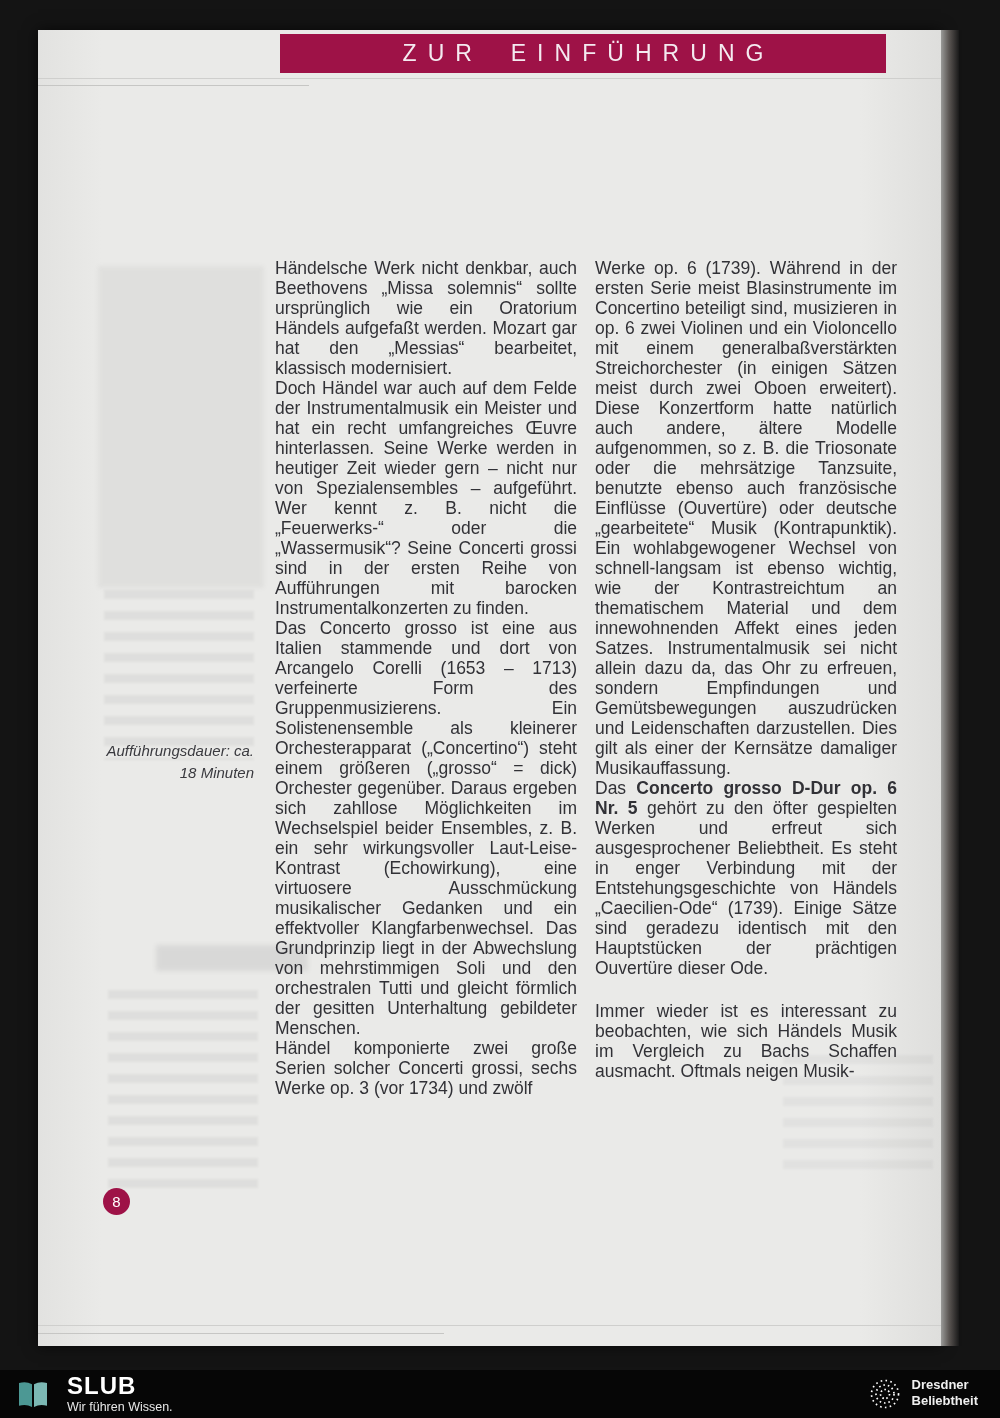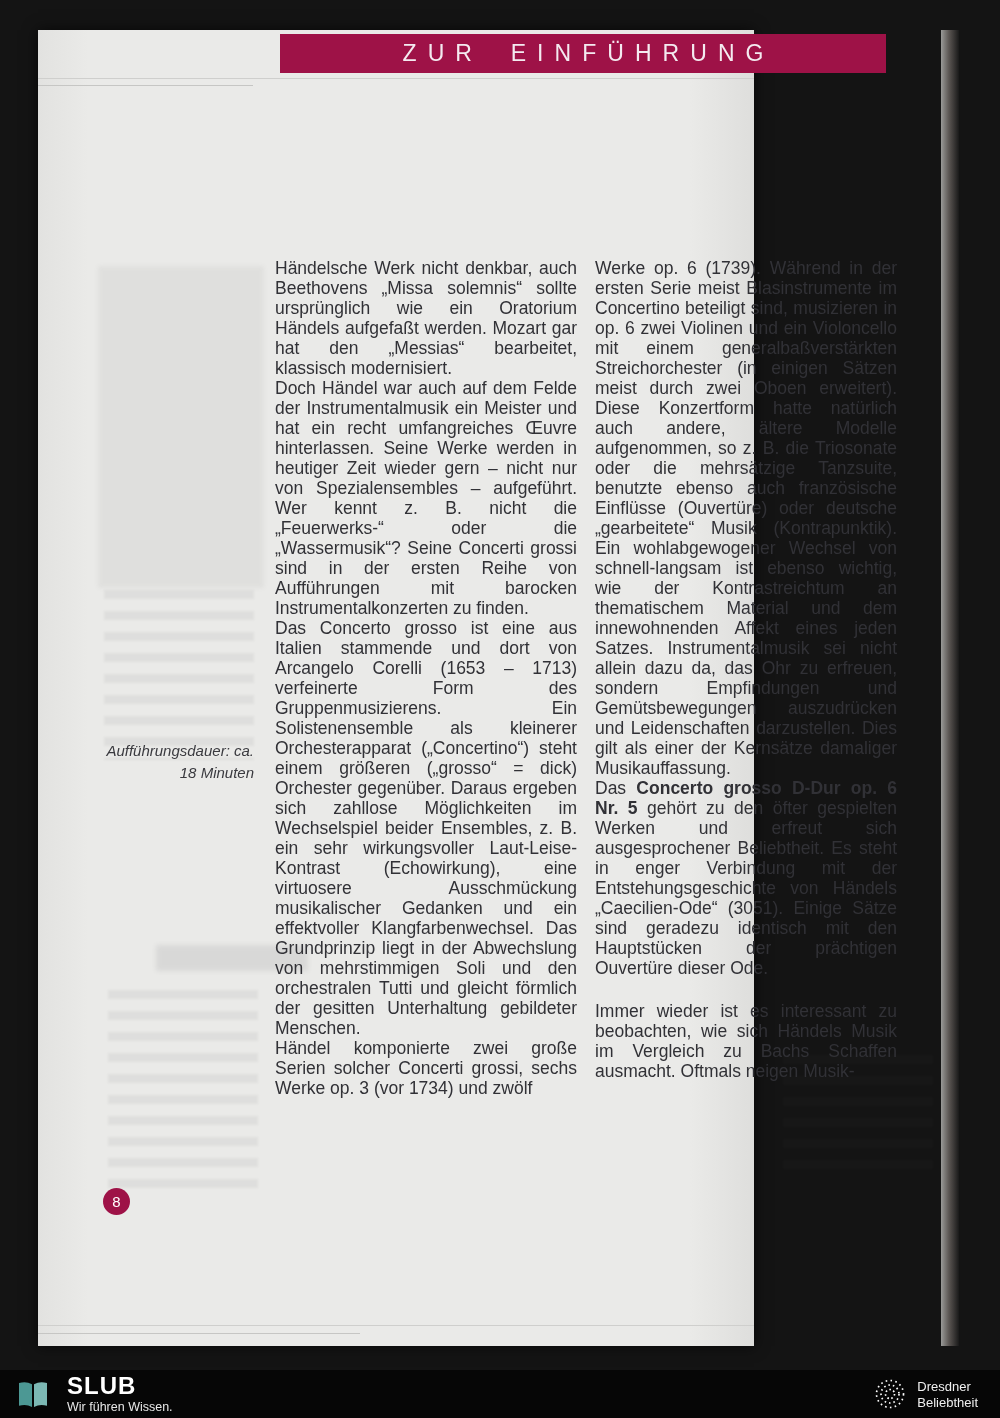--- a/index.html
+++ b/index.html
@@ -3,21 +3,21 @@
 <meta charset="utf-8">
 <style>
   html,body{margin:0;padding:0;}
   body{
     width:1000px;height:1418px;position:relative;overflow:hidden;
     background:#141414;
     font-family:"Liberation Sans", sans-serif;
   }
   
   .page{
-    position:absolute;left:38px;top:30px;width:716px;height:1316px;
+    position:absolute;left:38px;top:30px;width:903px;height:1316px;
     background:linear-gradient(90deg,#e2e2e0 0%,#eaeae8 7%,#eaeae8 91%,#dededc 100%);
     box-shadow:0 0 14px rgba(0,0,0,.65);
   }
   .page-edge-right{
     position:absolute;left:941px;top:30px;width:18px;height:1316px;
     background:linear-gradient(90deg,#9a9a98 0%,#5a5552 45%,#191919 100%);
   }
   .stack-line{position:absolute;left:0;width:100%;height:1px;background:#cfcfcd;}
   .stack-line.l2{background:#c6c6c4;}
   
@@ -65,21 +65,21 @@
   
   .footer{
     position:absolute;left:0;top:1370px;width:1000px;height:48px;background:#060606;
     display:flex;align-items:center;justify-content:space-between;
     padding:0 18px;box-sizing:border-box;z-index:5;
   }
   .slub{display:flex;align-items:center;gap:19px;}
   .slub-text{display:flex;flex-direction:column;justify-content:center;}
   .slub-name{color:#fff;font-size:24px;font-weight:bold;letter-spacing:1px;line-height:24px;}
   .slub-tag{color:#e8e8e8;font-size:12.5px;margin-top:2px;}
-  .phil{display:flex;align-items:flex-end;gap:10px;padding-right:4px;}
+  .phil{display:flex;align-items:flex-start;gap:10px;padding-right:4px;font-weight:bold;}
   .phil-text{color:#f0f0f0;font-size:13px;line-height:16px;}
 </style>
 </head>
 <body>
 
 <div class="page">
 
   <div class="banner" id="banner" style="background: rgb(158, 18, 71);">
     <span>ZUR EINFÜHRUNG</span>
   </div>
@@ -100,21 +100,21 @@
     </div>
 
   <div class="col col1" id="col1">
       <p><span>Händelsche Werk nicht denkbar, auch Beethovens „Missa solemnis“ sollte ursprünglich wie ein Oratorium Händels aufgefaßt werden. Mozart gar hat den „Messias“ bearbeitet, klassisch modernisiert.</span></p>
       <p><span>Doch Händel war auch auf dem Felde der Instrumentalmusik ein Meister und hat ein recht umfangreiches Œuvre hinterlassen. Seine Werke werden in heutiger Zeit wieder gern – nicht nur von Spezialensembles – aufgeführt. Wer kennt z. B. nicht die „Feuerwerks-“ oder die „Wassermusik“? Seine Concerti grossi sind in der ersten Reihe von Aufführungen mit barocken Instrumentalkonzerten zu finden.</span></p>
       <p><span>Das Concerto grosso ist eine aus Italien stammende und dort von Arcangelo Corelli (1653 – 1713) verfeinerte Form des Gruppenmusizierens. Ein Solistenensemble als kleinerer Orchesterapparat („Concertino“) steht einem größeren („grosso“ = dick) Orchester gegenüber. Daraus ergeben sich zahllose Möglichkeiten im Wechselspiel beider Ensembles, z. B. ein sehr wirkungsvoller Laut-Leise-Kontrast (Echowirkung), eine virtuosere Ausschmückung musikalischer Gedanken und ein effektvoller Klangfarbenwechsel. Das Grundprinzip liegt in der Abwechslung von mehrstimmigen Soli und den orchestralen Tutti und gleicht förmlich der gesitten Unterhaltung gebildeter Menschen.</span></p>
       <p><span>Händel komponierte zwei große Serien solcher Concerti grossi, sechs Werke op. 3 (vor 1734) und zwölf</span></p>
     </div>
   <div class="col col2" id="col2">
       <p><span>Werke op. 6 (1739). Während in der ersten Serie meist Blasinstrumente im Concertino beteiligt sind, musizieren in op. 6 zwei Violinen und ein Violoncello mit einem generalbaßverstärkten Streichorchester (in einigen Sätzen meist durch zwei Oboen erweitert). Diese Konzertform hatte natürlich auch andere, ältere Modelle aufgenommen, so z. B. die Triosonate oder die mehrsätzige Tanzsuite, benutzte ebenso auch französische Einflüsse (Ouvertüre) oder deutsche „gearbeitete“ Musik (Kontrapunktik). Ein wohlabgewogener Wechsel von schnell-langsam ist ebenso wichtig, wie der Kontrastreichtum an thematischem Material und dem innewohnenden Affekt eines jeden Satzes. Instrumentalmusik sei nicht allein dazu da, das Ohr zu erfreuen, sondern Empfindungen und Gemütsbewegungen auszudrücken und Leidenschaften darzustellen. Dies gilt als einer der Kernsätze damaliger Musikauffassung.</span></p>
-      <p><span>Das </span><span class="bold">Concerto grosso D-Dur op. 6 Nr. 5</span><span> gehört zu den öfter gespielten Werken und erfreut sich ausgesprochener Beliebtheit. Es steht in enger Verbindung mit der Entstehungsgeschichte von Händels „Caecilien-Ode“ (3051). Einige Sätze sind geradezu identisch mit den Hauptstücken der prächtigen Ouvertüre dieser Ode.</span></p>
+      <p><span>Das </span><span class="bold">Concerto grosso D-Dur op. 6 Nr. 5</span><span> gehört zu den öfter gespielten Werken und erfreut sich ausgesprochener Beliebtheit. Es steht in enger Verbindung mit der Entstehungsgeschichte von Händels „Caecilien-Ode“ (1739). Einige Sätze sind geradezu identisch mit den Hauptstücken der prächtigen Ouvertüre dieser Ode.</span></p>
       <p class="space-before"><span>Immer wieder ist es interessant zu beobachten, wie sich Händels Musik im Vergleich zu Bachs Schaffen ausmacht. Oftmals neigen Musik-</span></p>
     </div>
 
   <div class="badge" id="badge" style="background: rgb(158, 18, 71);">
     <span>8</span>
   </div>
 </div>
 
 <div class="page-edge-right"></div>
 

